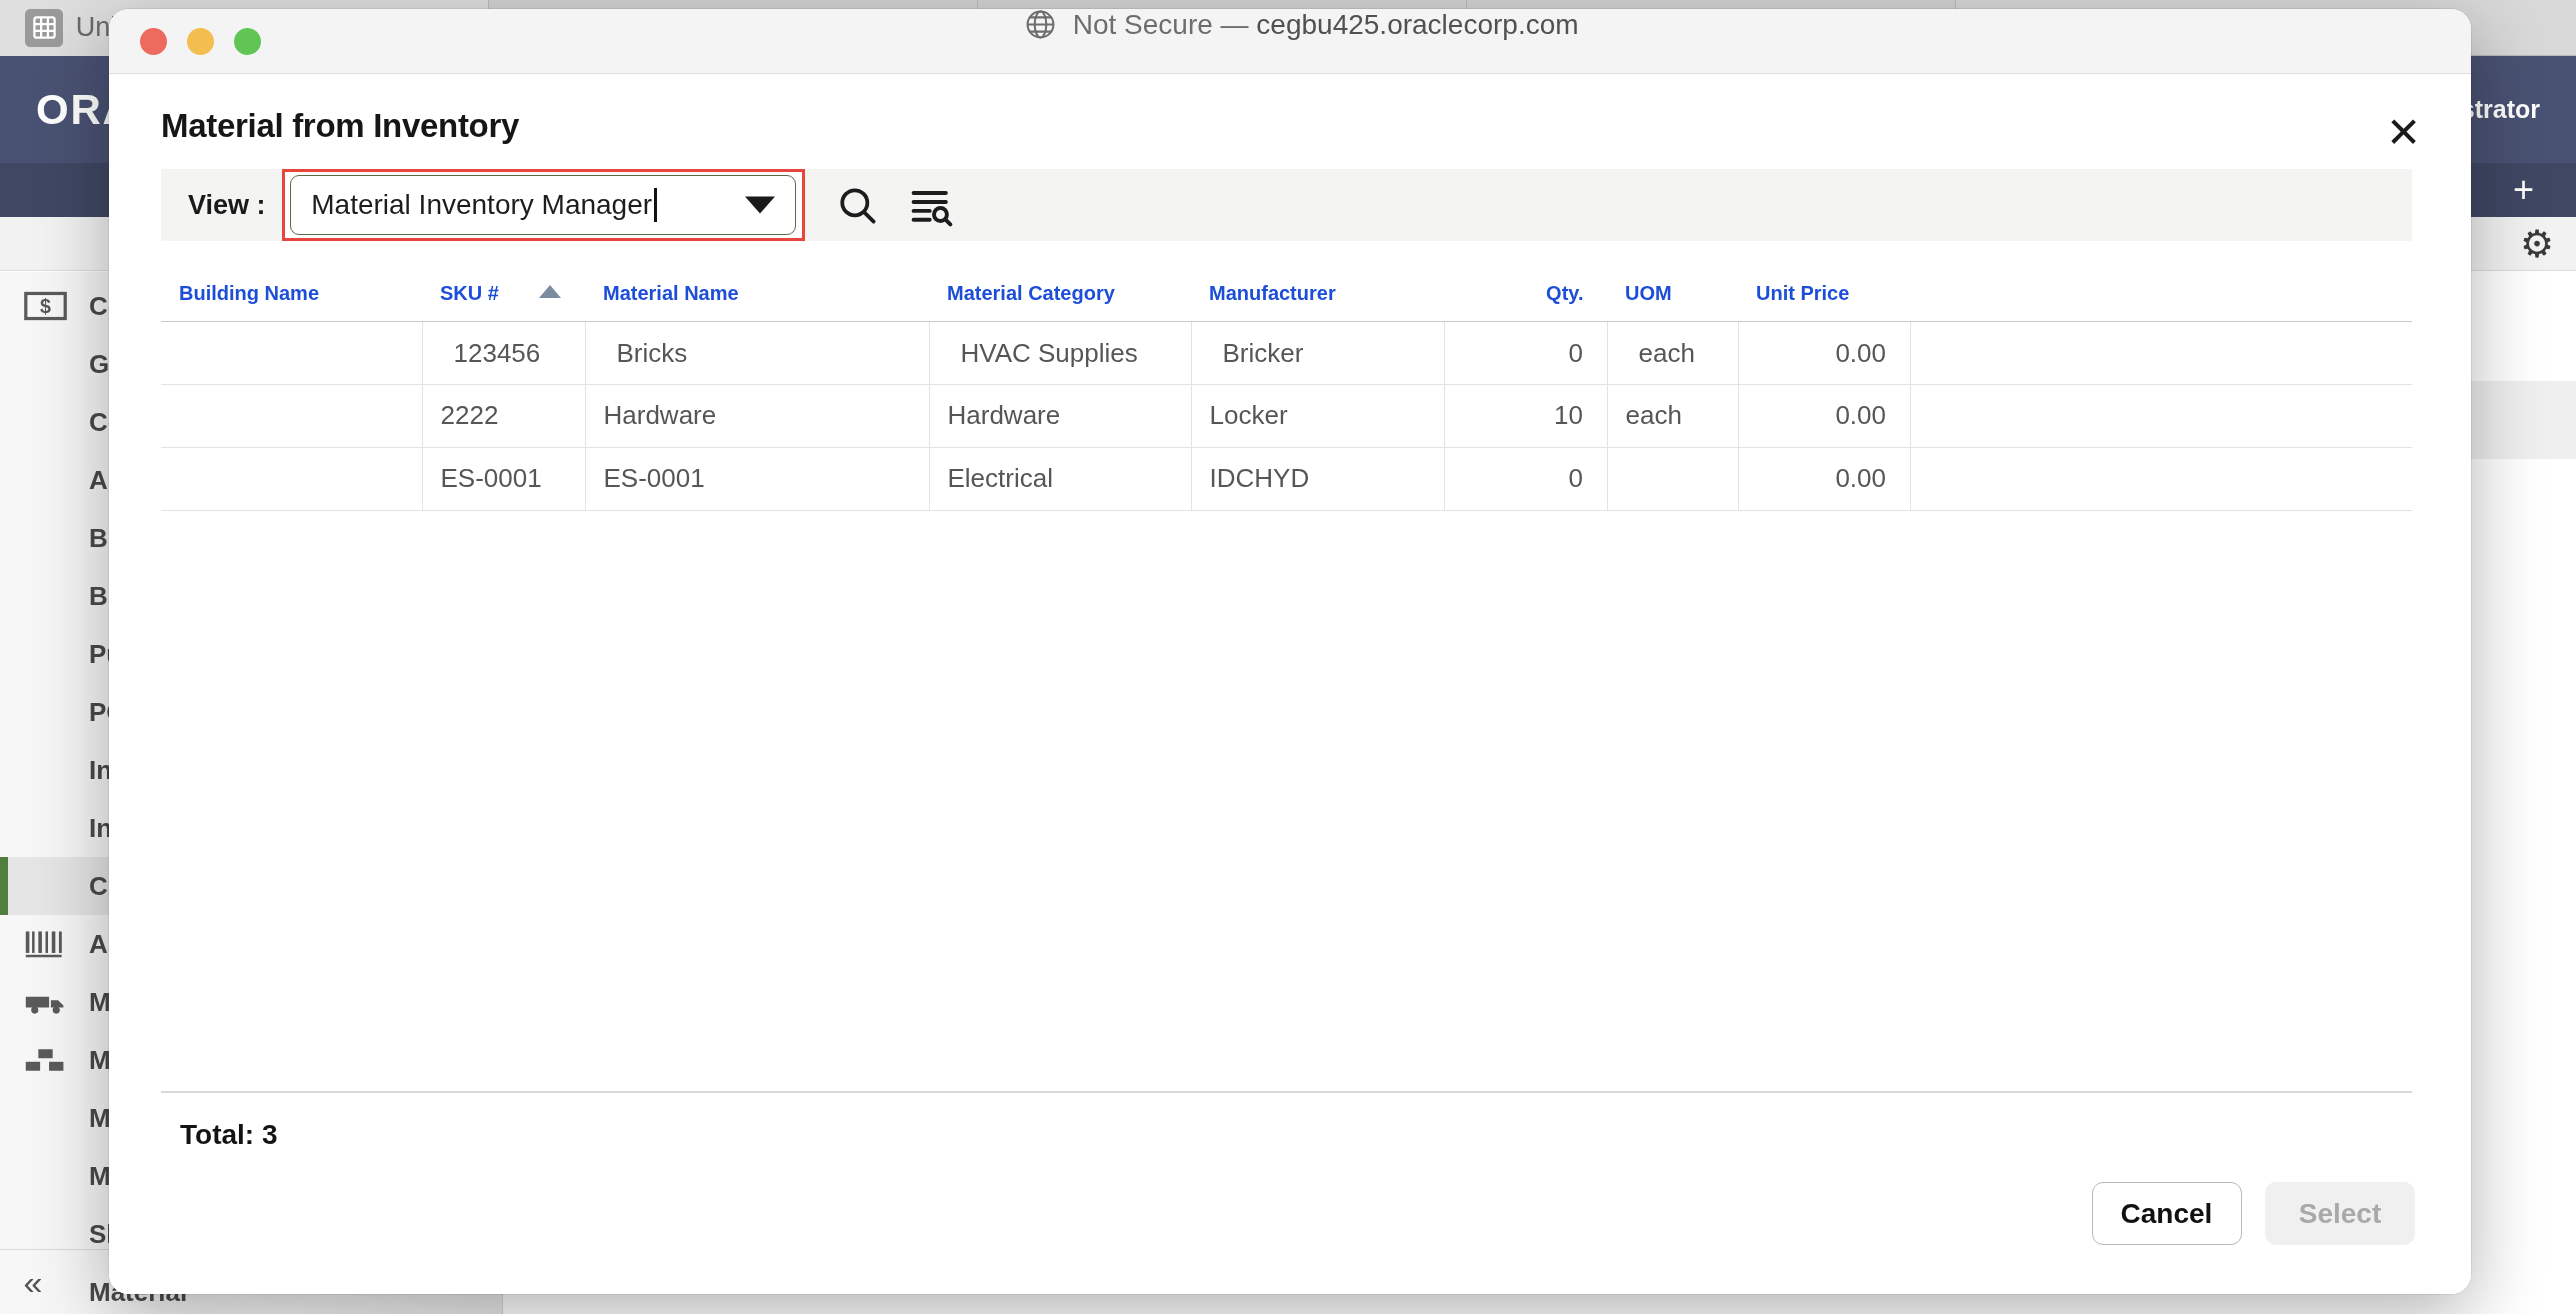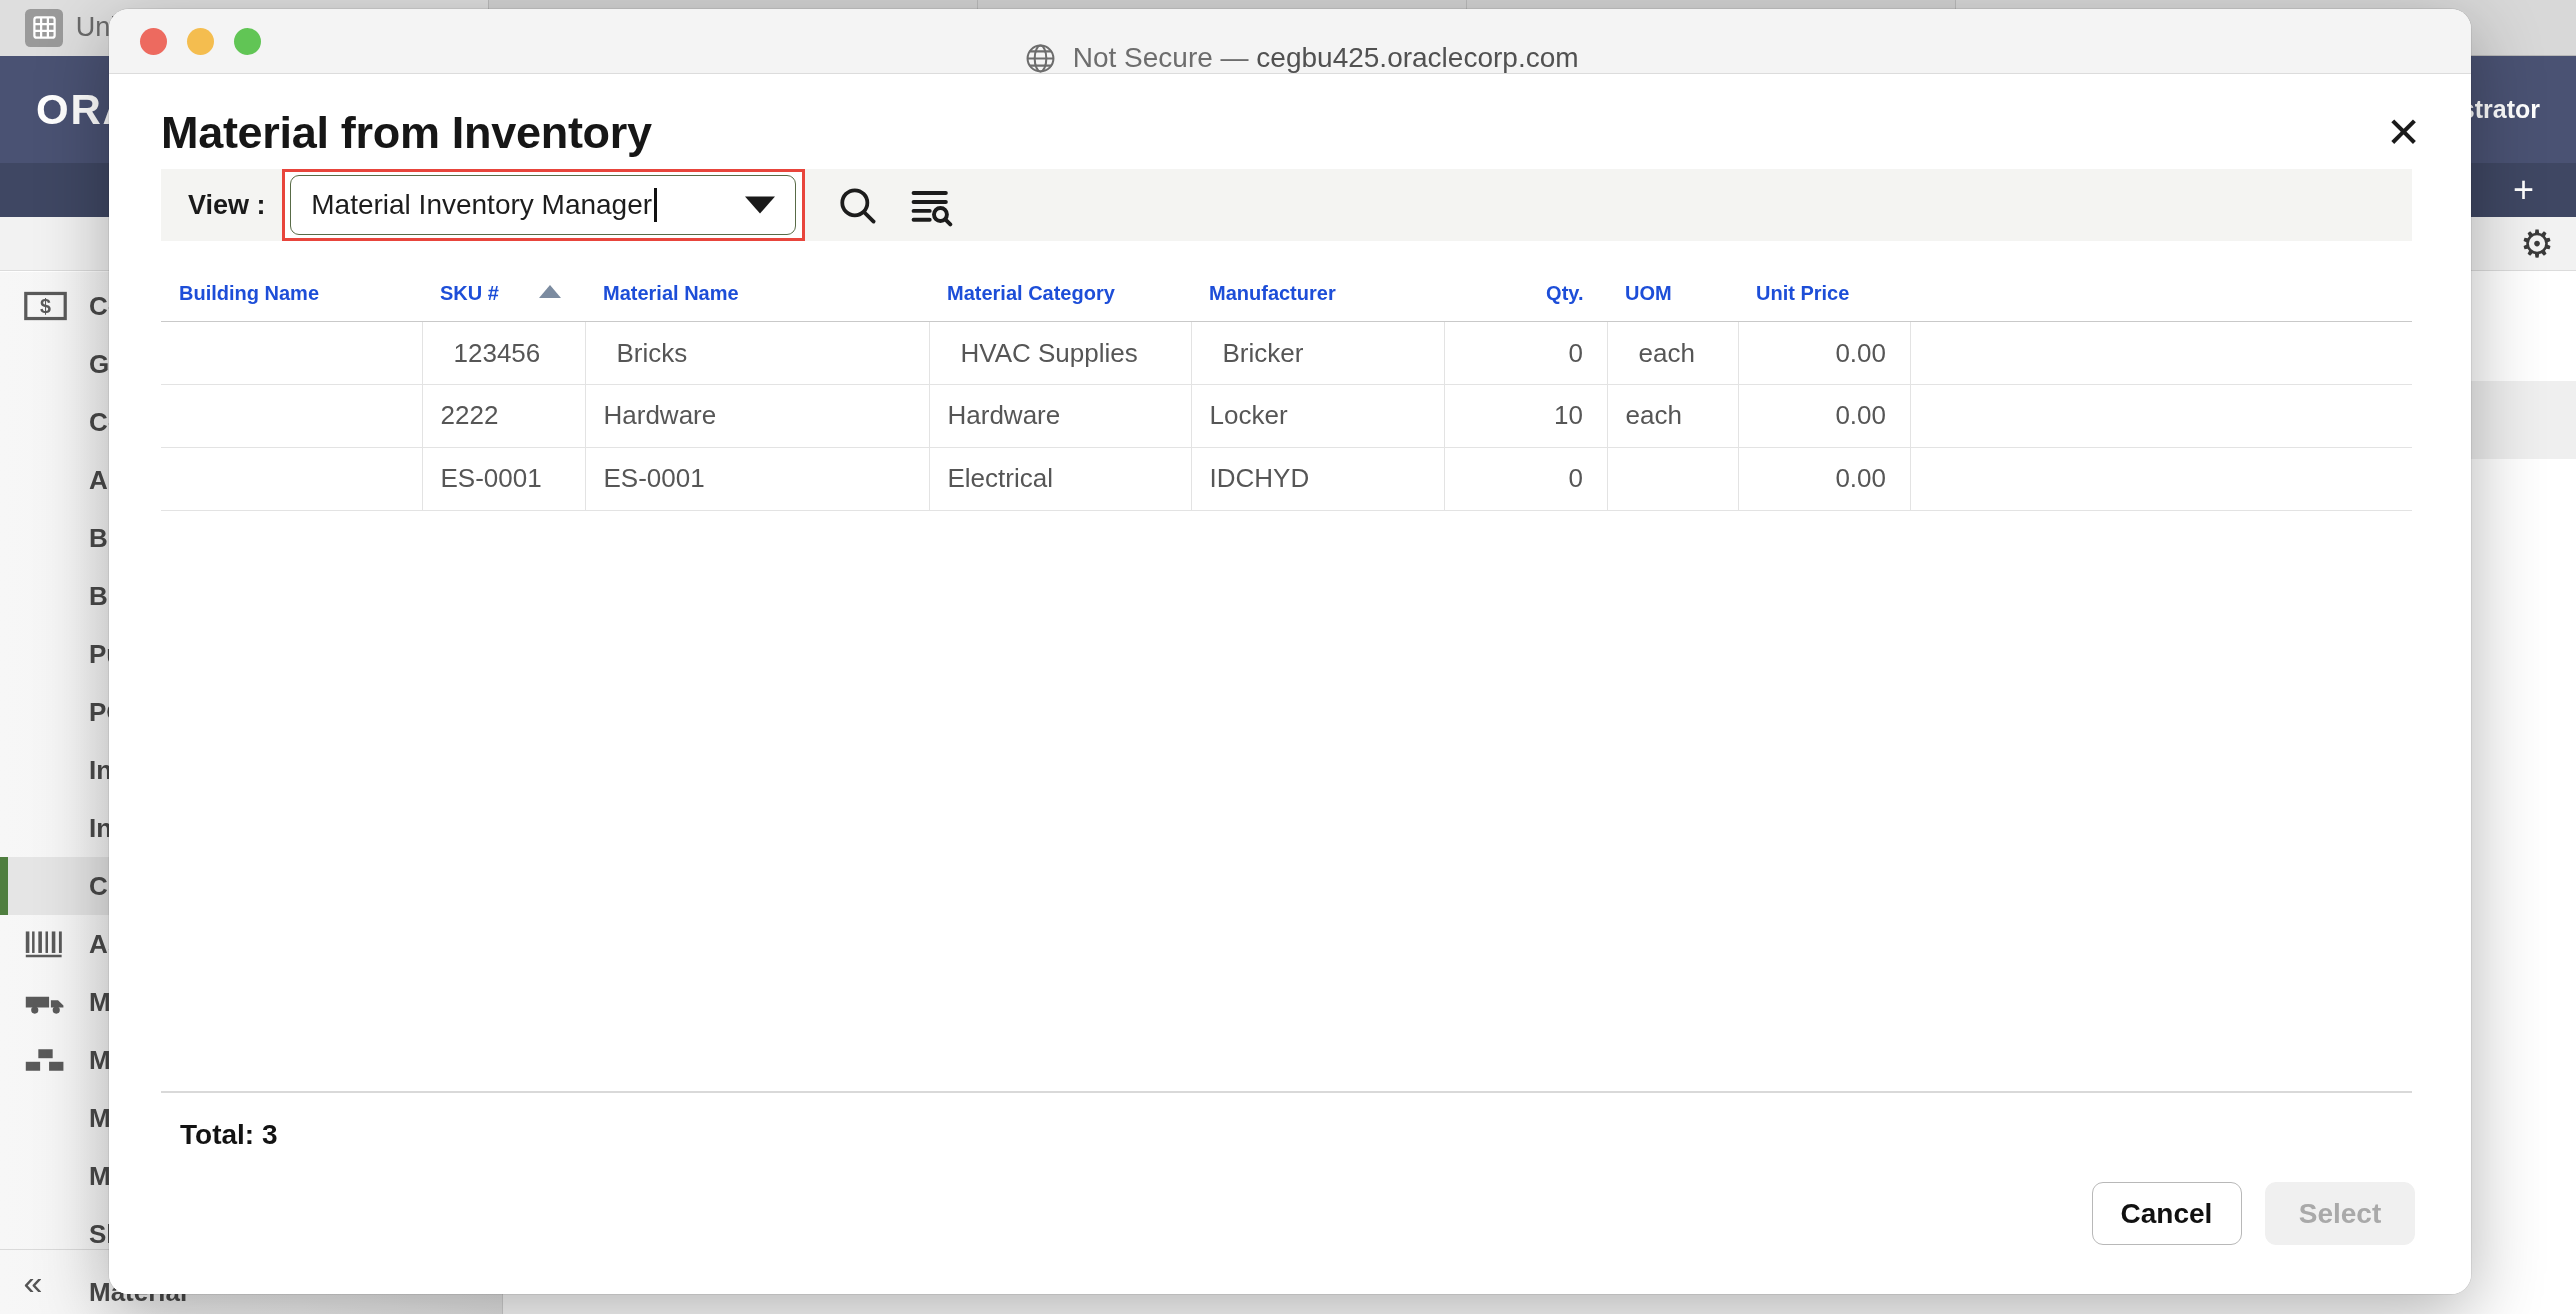--- a/index.html
+++ b/index.html
@@ -128,21 +128,21 @@
   }
   .traffic {
     display: flex; gap: 20px; padding-left: 31px; align-items: center;
   }
   .dot { width: 27px; height: 27px; border-radius: 50%; }
   .dot.red { background: #ed6a5f; }
   .dot.yellow { background: #f4bd4f; }
   .dot.green { background: #61c555; }
   .safari-url {
     position: absolute; left: 0; right: 0; top: 0; height: 65px;
-    display: flex; align-items: flex-end; justify-content: center;
+    display: flex; align-items: flex-start; justify-content: center;
     gap: 16.3px; pointer-events: none; margin-left: 24px;
   }
   .globe-ico { width: 31px; height: 31px; color: #6d6d6d; }
   .url-text { font-size: 28px; color: #515151; }
   .url-text .sec { color: #6d6d6d; }
 
   .modal-body {
     position: relative; height: calc(100% - 65px);
     background: #ffffff; padding: 0;
   }
@@ -150,21 +150,21 @@
   .modal-close {
     position: absolute; right: 42px; top: 33px;
     width: 51px; height: 51px;
     display: flex; align-items: center; justify-content: center;
     color: #1a1a1a; font-size: 42px; line-height: 1;
     cursor: pointer;
   }
 
   .modal-title {
     position: absolute; left: 52px; top: 33px;
-    font-size: 45px; font-weight: 700; color: #161616;
+    font-size: 33px; font-weight: 700; color: #161616;
     letter-spacing: -0.3px;
   }
 
   .view-bar {
     position: absolute; left: 52px; top: 95px;
     width: 2251px; height: 72px;
     background: #f4f4f2;
     display: flex; align-items: center;
     gap: 0;
   }

